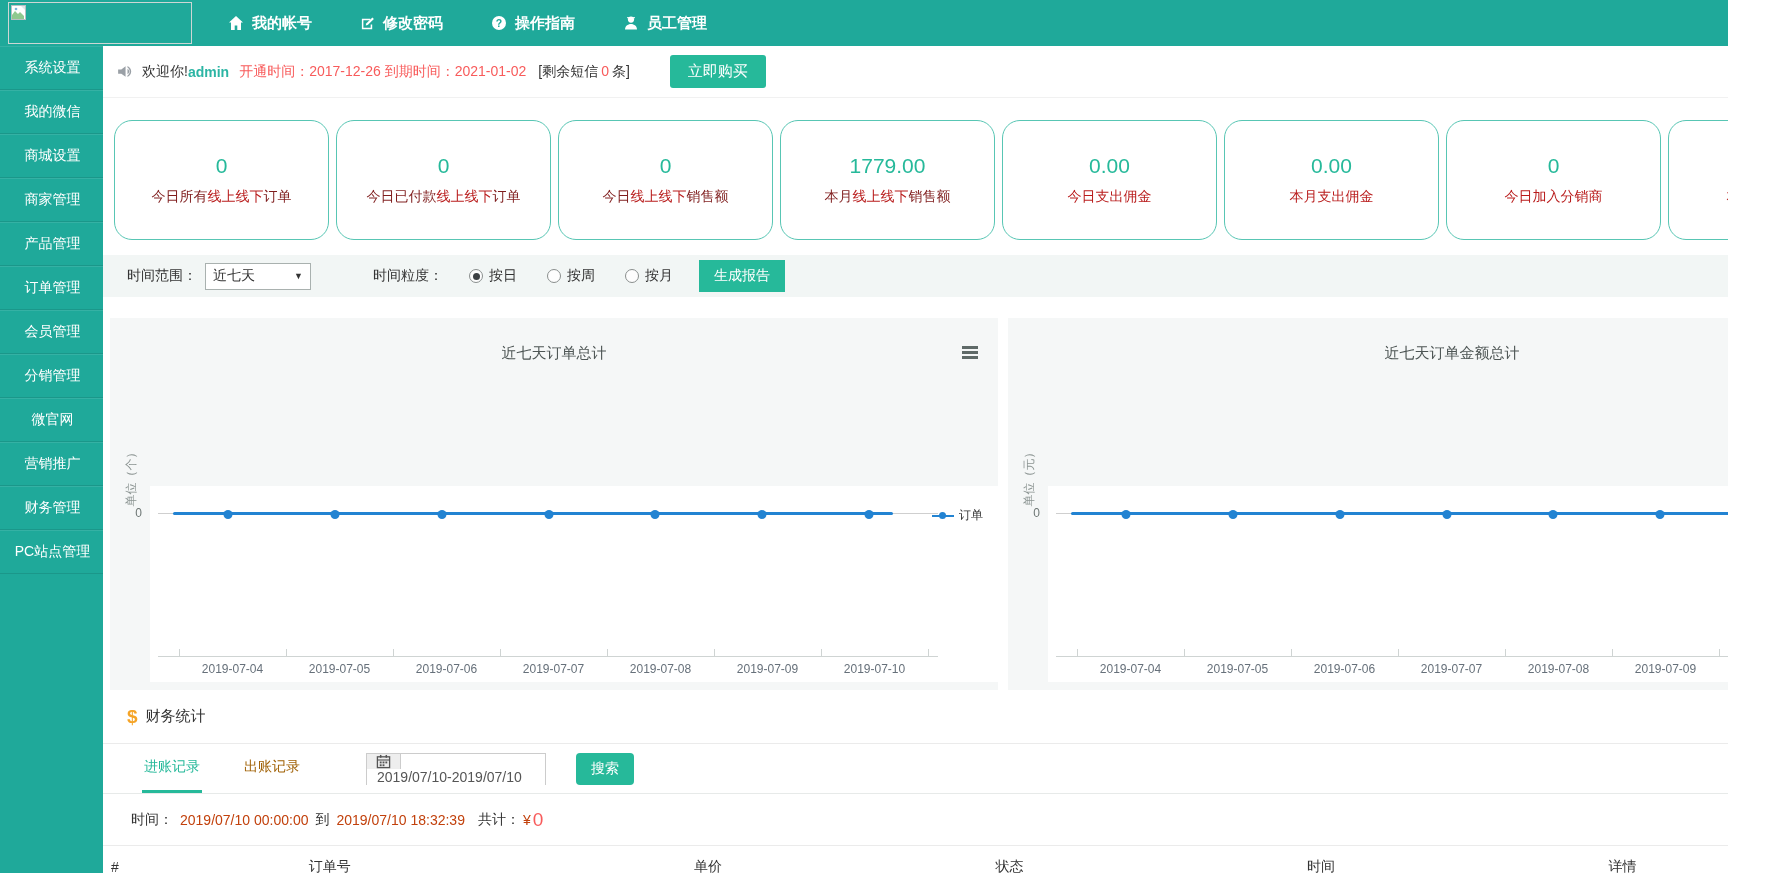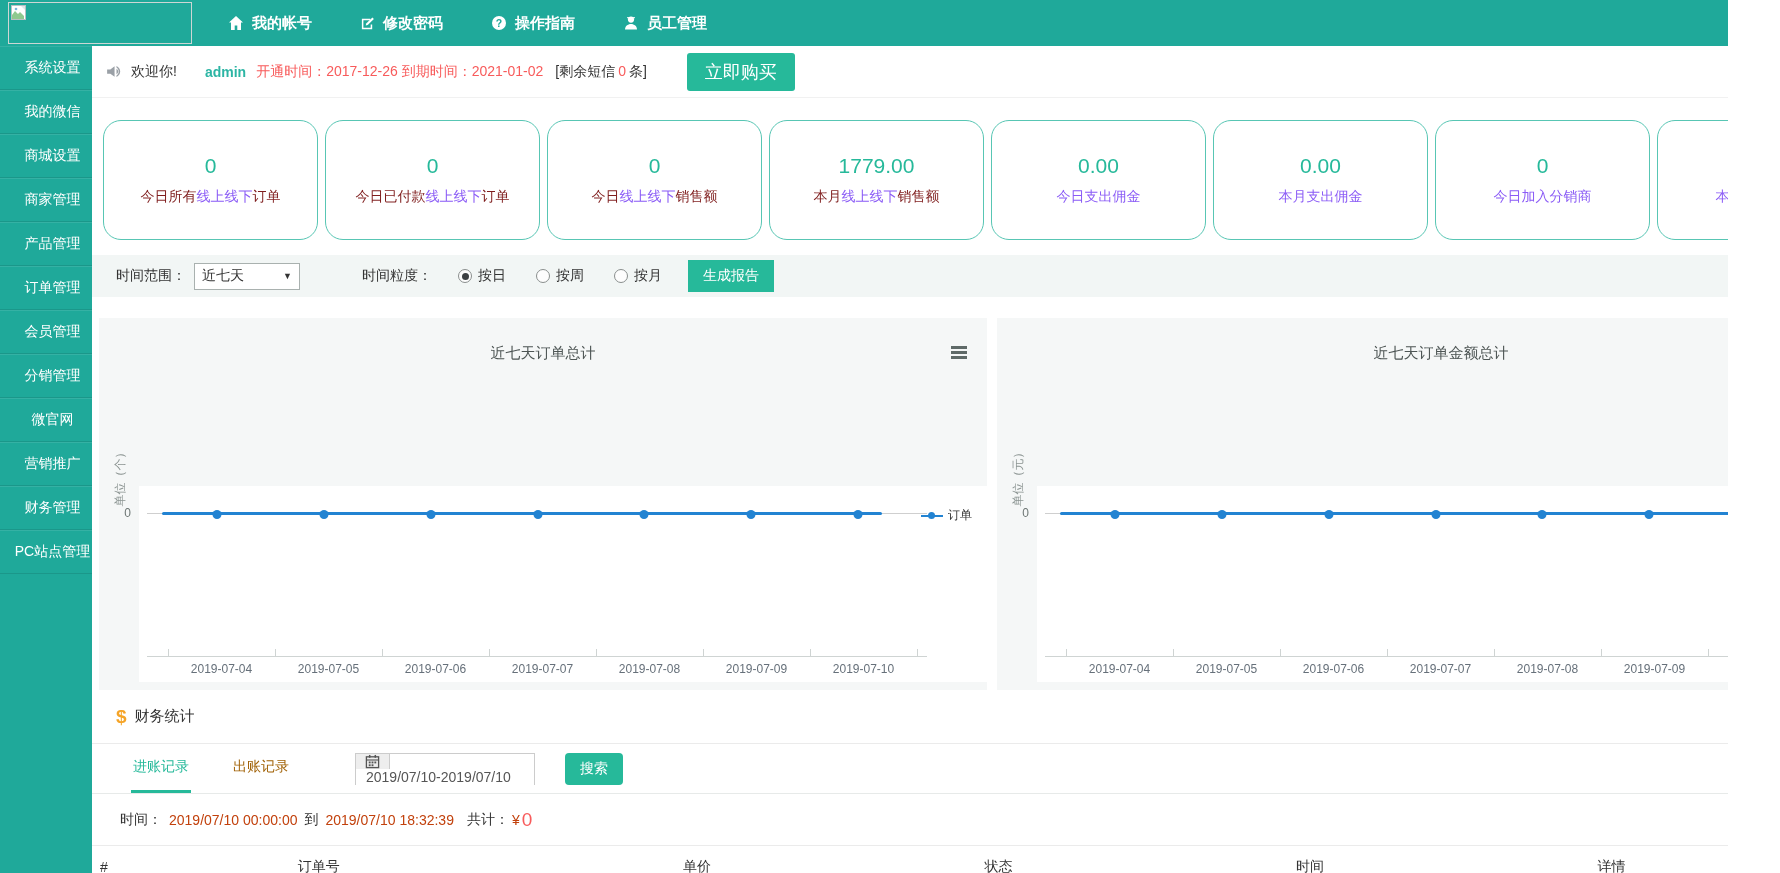--- a/index.html
+++ b/index.html
@@ -16,41 +16,41 @@
   .nav-item { display:flex; align-items:center; gap:8px; color:#fff; font-size:15px; font-weight:bold; cursor:pointer; }
   .nav-item .nicon { display:flex; align-items:center; color:#fff; }
 
   
   .sidebar { position:absolute; left:0; top:46px; width:105px; height:827px; background:#1fa99a; }
   .side-item { height:44px; display:flex; align-items:center; justify-content:center;
                color:#fff; font-size:14px; cursor:pointer;
                border-bottom:1px solid rgba(0,0,0,0.10); border-top:1px solid rgba(255,255,255,0.10); }
 
   
-  .content { position:absolute; left:92px; top:46px; width:1675px; height:827px; overflow:hidden; background:#fff; }
+  .content { position:absolute; left:103px; top:46px; width:1675px; height:827px; overflow:hidden; background:#fff; }
 
   
   .welcome { height:52px; display:flex; align-items:center; padding-left:13px; font-size:14px; color:#333;
              border-bottom:1px solid #f1f1f1; white-space:nowrap; }
   .welcome .sp { margin-right:9px; display:flex; }
-  .w-user { color:#2cb5a4; font-weight:bold; margin:0 10px 0 28px; }
+  .w-user { color:#2cb5a4; font-weight:bold; margin:0 10px 0 0; }
   .w-red { color:#f85b5b; margin-right:12px; }
   .w-sms { color:#333; }
   .w-sms b { color:#f85b5b; font-weight:normal; padding:0 3px; }
-  .buy-btn { margin-left:40px; background:#26b99a; color:#fff; border:none; font-size:18px;
+  .buy-btn { margin-left:40px; background:#26b99a; color:#fff; border:none; font-size:15px;
              padding:7px 18px; border-radius:3px; cursor:pointer; }
 
   
   .cards { margin:22px 0 0 11px; display:flex; gap:7px; height:120px; }
   .card { flex:0 0 215px; height:120px; border:1px solid #58c6b4; border-radius:18px; background:#fff;
           display:flex; flex-direction:column; align-items:center; justify-content:center; gap:10px; }
   .card-val { color:#26b99a; font-size:21px; }
   .card-lab { font-size:14px; }
   .card-lab .teal { color:#7f1d1d; }
-  .card-lab .dark { color:#8b5cf6;text-align:center; }
+  .card-lab .dark { color:#b91c1c;text-align:center; }
 
   
   .filterbar { margin-top:15px; height:42px; background:#f2f6f5; display:flex; align-items:center;
                padding-left:24px; font-size:14px; color:#333; }
   .select-box { width:106px; height:27px; background:#fff; border:1px solid #a9b1af; margin-left:8px;
                 display:flex; align-items:center; justify-content:space-between; padding:0 7px; cursor:pointer; }
   .select-box .caret { font-size:9px; color:#333; }
   .gran-label { margin-left:62px; }
   .radio-group { display:flex; align-items:flex-start; gap:30px; margin-left:26px; }
   .radio-opt { display:flex; align-items:center; gap:6px; cursor:pointer; }

